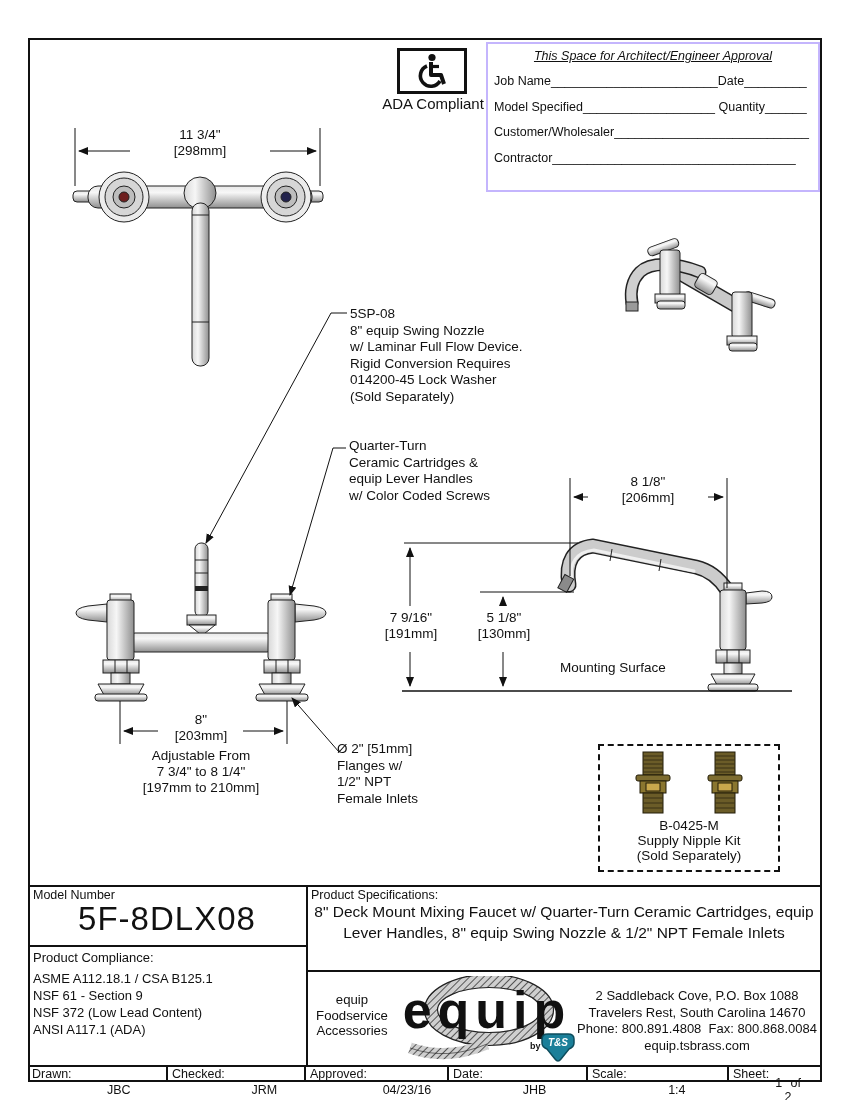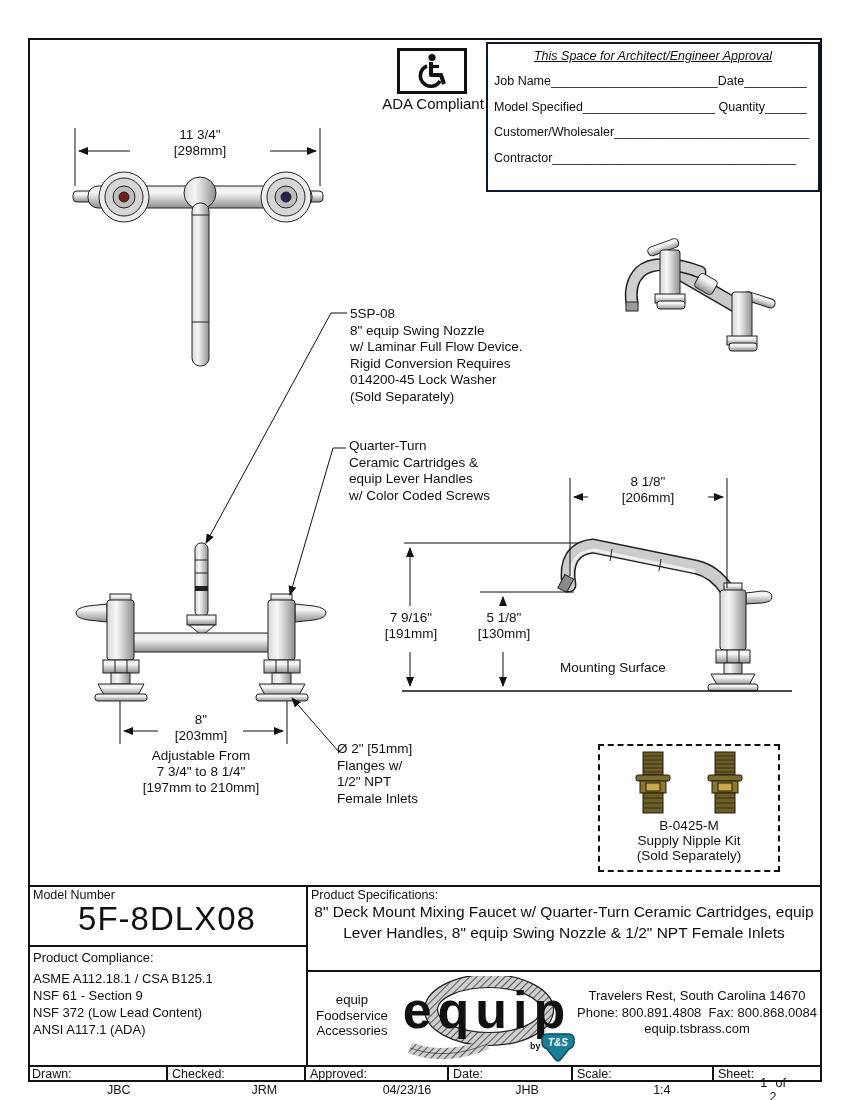--- a/index.html
+++ b/index.html
@@ -8,21 +8,21 @@
   .abs { position:absolute; }
   #frame { left:28px; top:38px; width:794px; height:1044px; border:2px solid #111; }
   svg text { font-family:"Liberation Sans", sans-serif; }
 
   
   .ada-box { left:397px; top:48px; width:70px; height:46px; border:3px solid #111;
              display:flex; align-items:center; justify-content:center; }
   .ada-label { left:358px; top:95px; width:150px; text-align:center; font-size:15px; }
 
   
-  .approval { left:486px; top:42px; width:334px; height:150px; border:2px solid #0f172a;
+  .approval { left:486px; top:42px; width:334px; height:150px; border:2px solid #c4b5fd;
               padding:5px 6px 0 6px; font-size:12.5px; }
   .approval .title { text-align:center; font-style:italic; text-decoration:underline; margin-bottom:6px; }
   .approval .row { line-height:25.5px; white-space:nowrap; overflow:hidden; }
 
   
   .dim { text-align:center; font-size:13.5px; line-height:16px; background:#fff; }
   .note { font-size:13.5px; line-height:16.5px; }
   .mount { font-size:13.5px; background:#fff; padding:0 3px; }
 
   
@@ -333,39 +333,40 @@
   <path d="M18,72 Q55,85 95,68" fill="none" stroke="#222" stroke-width="1" opacity="0.6"></path>
   <text x="95" y="52" text-anchor="middle" font-size="52" font-weight="bold" letter-spacing="6" font-family="DejaVu Serif, serif" fill="#111">equip</text>
   <text x="138" y="73" font-size="9" font-weight="bold" fill="#111">by</text>
   <g transform="translate(148,58)">
     <path d="M2,5 Q2,0 8,0 L28,0 Q34,0 34,5 L34,9 Q34,13 29,15 L21,25 Q18,29 15,25 L7,15 Q2,13 2,9 Z" fill="#1b7f99" stroke="#0d4c5c" stroke-width="1.5"></path>
     <text x="18" y="12" text-anchor="middle" font-size="10" font-style="italic" font-weight="bold" fill="#fff">T&amp;S</text>
   </g>
 </svg>
 
 <div class="abs address">
+  <div>2 Saddleback Cove, P.O. Box 1088</div>
     <div>Travelers Rest, South Carolina 14670</div>
   <div>Phone: 800.891.4808&nbsp; Fax: 800.868.0084</div>
     <div>equip.tsbrass.com</div>
 </div>
 
 <div class="abs foot">
   <div class="cell" style="width:140px">
     <span class="l">Drawn:</span>
       <span class="v">JBC</span>
   </div>
   <div class="cell" style="width:138px">
     <span class="l">Checked:</span>
       <span class="v">JRM</span>
   </div>
   <div class="cell" style="width:143px">
     <span class="l">Approved:</span>
       <span class="v">04/23/16</span>
   </div>
-  <div class="cell" style="width:124px">
+  <div class="cell" style="width:139px">
     <span class="l">Date:</span>
       <span class="v">JHB</span>
   </div>
   <div class="cell" style="width:141px">
     <span class="l">Scale:</span>
       <span class="v">1:4</span>
   </div>
   <div class="cell" style="width:78px">
     <span class="l">Sheet:</span>
       <span class="v sheetv">1 of 2</span>

